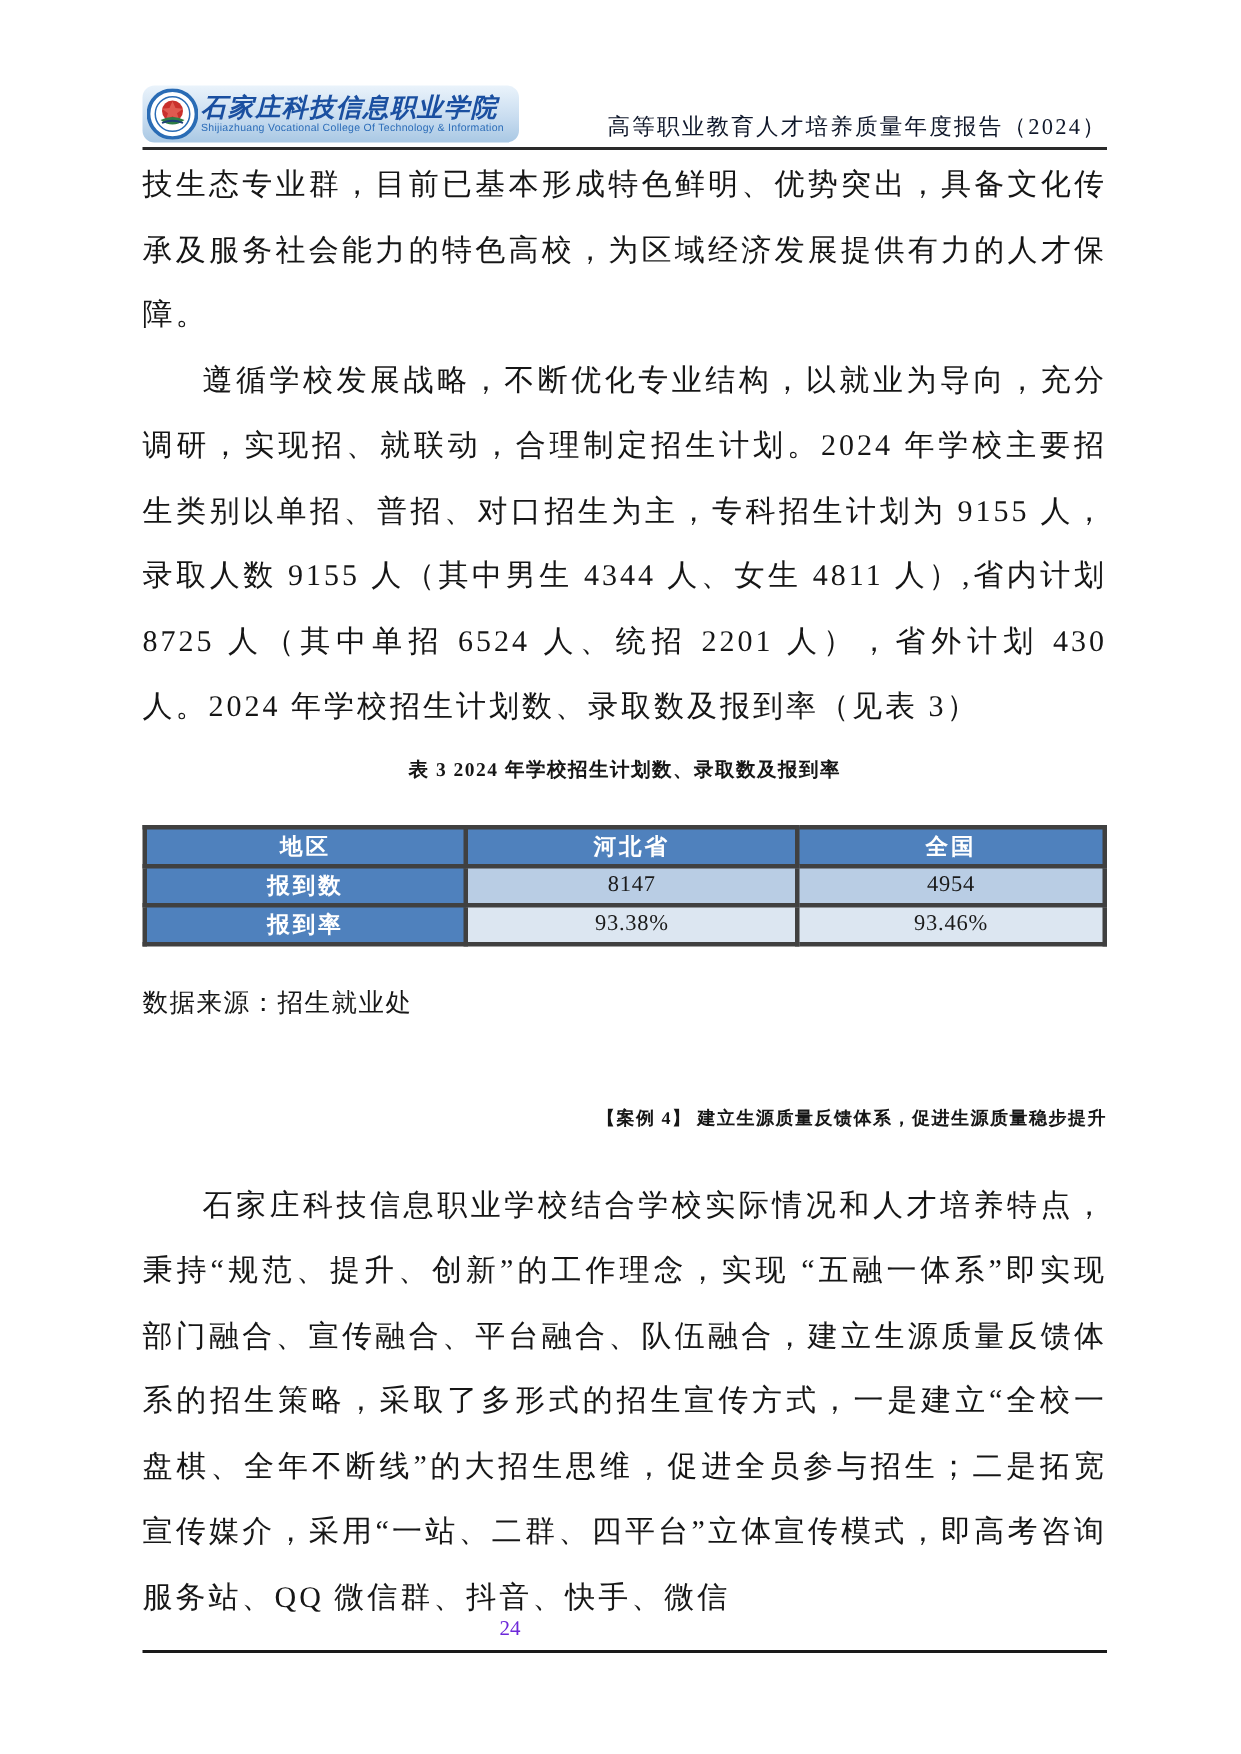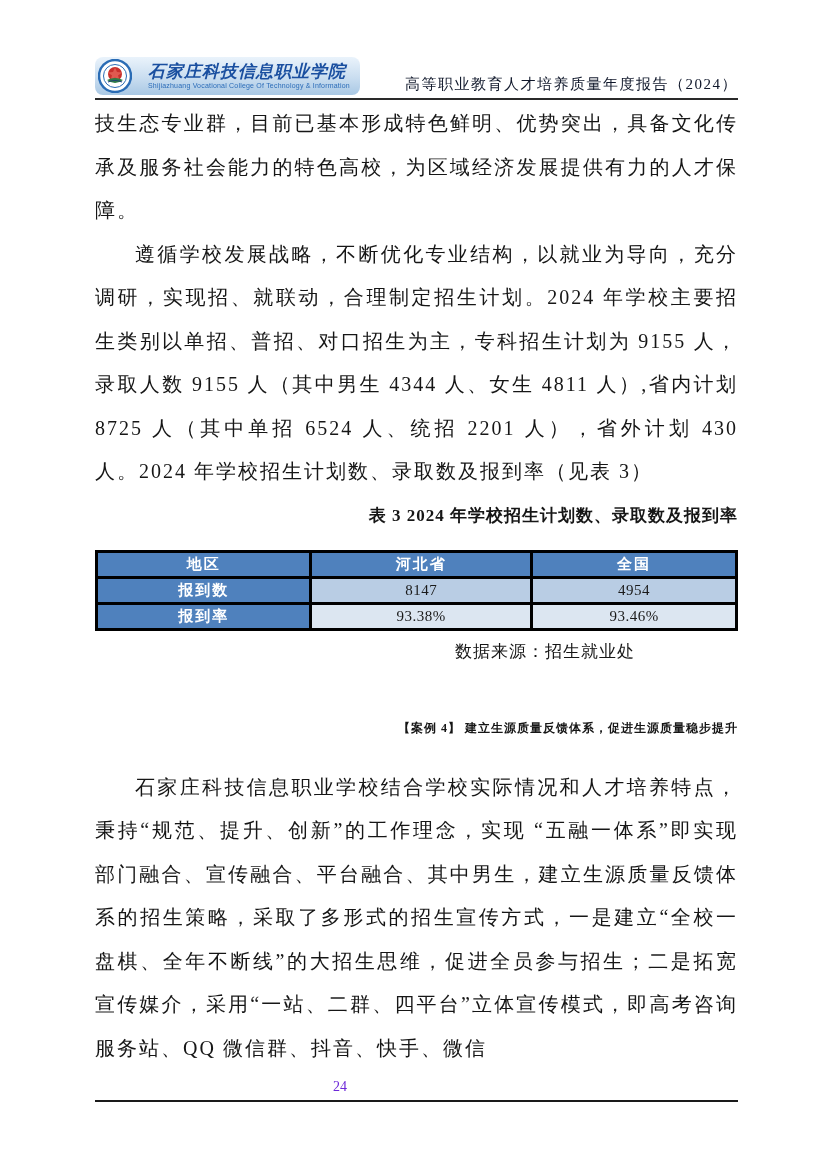--- a/index.html
+++ b/index.html
@@ -12,21 +12,21 @@
     color:#161616;
   }
   
   .page-header{
     position:absolute;left:95px;top:54px;width:643px;height:46px;
     border-bottom:2px solid #2a2a2a;
     display:flex;justify-content:space-between;align-items:flex-end;
     box-sizing:border-box;
   }
   .logo{
-    display:flex;align-items:center;gap:16px;
+    display:flex;align-items:center;gap:2px;
     background:linear-gradient(180deg,#eaf3fb 0%,#c9ddf0 55%,#a9c8e4 100%);
     border-radius:8px;
     padding:2px 10px 2px 3px;
     margin-bottom:3px;
     height:38px;box-sizing:border-box;
   }
   .logo-emblem{width:34px;height:34px;flex:0 0 auto;}
   .logo-text{display:flex;flex-direction:column;line-height:1;}
   .logo-zh{
     font-size:17px;font-weight:bold;font-style:italic;
@@ -45,45 +45,45 @@
     position:absolute;left:95px;top:102px;width:643px;
   }
   .body-par{
     margin:0;
     font-size:20px;line-height:43.5px;letter-spacing:2px;
     text-align:justify;word-break:break-all;color:#161616;font-family:Liberation Serif, serif;
   }
   .indent{text-indent:2em;}
   .table-caption{
     margin-top:10px;height:26px;
-    text-align:right;font-weight:bold;font-size:17px;letter-spacing:1px;
+    text-align:center;font-weight:bold;font-size:13px;letter-spacing:1px;
   }
   .data-table{
     margin-top:20px;width:643px;
     border-collapse:collapse;table-layout:fixed;
   }
   .data-table th,.data-table td{
-    border:3px solid #000000;
+    border:3px solid #404040;
     height:23px;padding:0;
     text-align:center;vertical-align:middle;
     font-size:15px;
   }
   .data-table .c1{width:33.5%;}
   .data-table .c2{width:34.5%;}
   .data-table .c3{width:32%;}
   .data-table thead th,
   .data-table tbody th{
     background:#4f81bd;color:#ffffff;font-weight:bold;letter-spacing:2px;
   }
   .data-table tbody tr:nth-child(odd) td{background:#b9cde4;}
   .data-table tbody tr:nth-child(even) td{background:#dce6f1;}
   .data-table td{color:#1a1a1a;letter-spacing:.5px;}
   .table-source{
-    margin-top:9px;width:540px;
-    text-align:right;font-size:17px;letter-spacing:1px;line-height:24px;
+    margin-top:26px;width:540px;
+    text-align:left;font-size:17px;letter-spacing:1px;line-height:24px;
   }
   .case-heading{
     margin:56px 0 0 0;height:28px;
     text-align:right;font-size:12px;font-weight:bold;letter-spacing:1px;
   }
   .case-par{margin-top:18px;}
   
   .page-number{
     position:absolute;left:95px;top:1079px;width:490px;
     text-align:center;font-size:14px;color:#6d28d9;
@@ -142,20 +142,20 @@
           <td>93.38%</td>
           <td>93.46%</td>
         </tr>
       </tbody>
     </table>
 
     <div class="table-source">数据来源：招生就业处</div>
 
     <h3 class="case-heading">【案例 4】 建立生源质量反馈体系，促进生源质量稳步提升</h3>
 
-    <p class="body-par indent case-par">石家庄科技信息职业学校结合学校实际情况和人才培养特点，秉持“规范、提升、创新”的工作理念，实现 “五融一体系”即实现部门融合、宣传融合、平台融合、其中男生，建立生源质量反馈体系的招生策略，采取了多形式的招生宣传方式，一是建立“全校一盘棋、全年不断线”的大招生思维，促进全员参与招生；二是拓宽宣传媒介，采用“一站、二群、四平台”立体宣传模式，即高考咨询服务站、QQ 微信群、抖音、快手、微信</p>
+    <p class="body-par indent case-par">石家庄科技信息职业学校结合学校实际情况和人才培养特点，秉持“规范、提升、创新”的工作理念，实现 “五融一体系”即实现部门融合、宣传融合、平台融合、队伍融合，建立生源质量反馈体系的招生策略，采取了多形式的招生宣传方式，一是建立“全校一盘棋、全年不断线”的大招生思维，促进全员参与招生；二是拓宽宣传媒介，采用“一站、二群、四平台”立体宣传模式，即高考咨询服务站、QQ 微信群、抖音、快手、微信</p>
 
   </main>
 
   <div class="page-number">24</div>
   <div class="footer-rule"></div>
 
 </div>
 
 </body></html>

